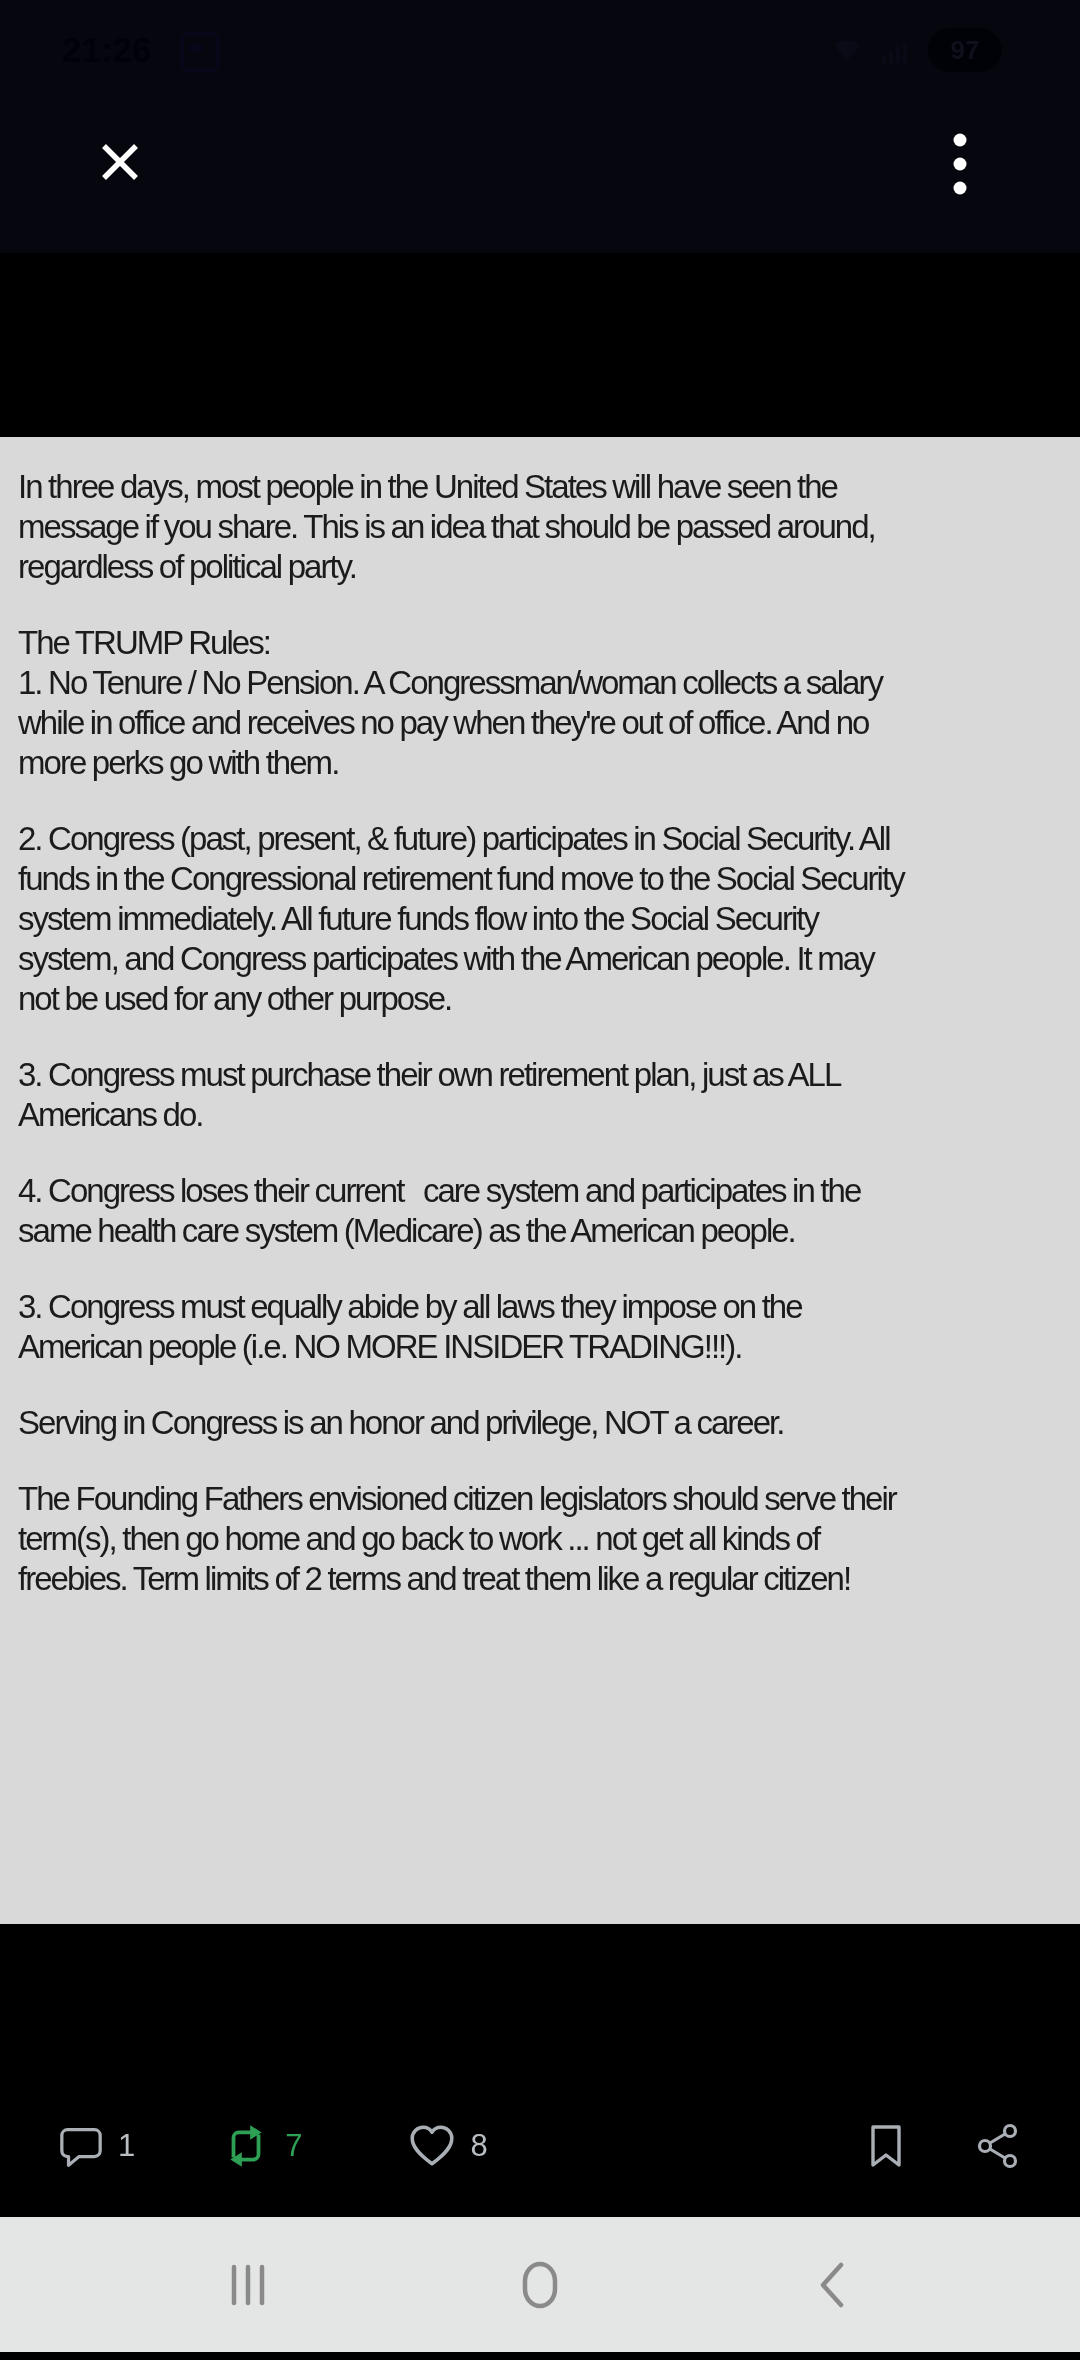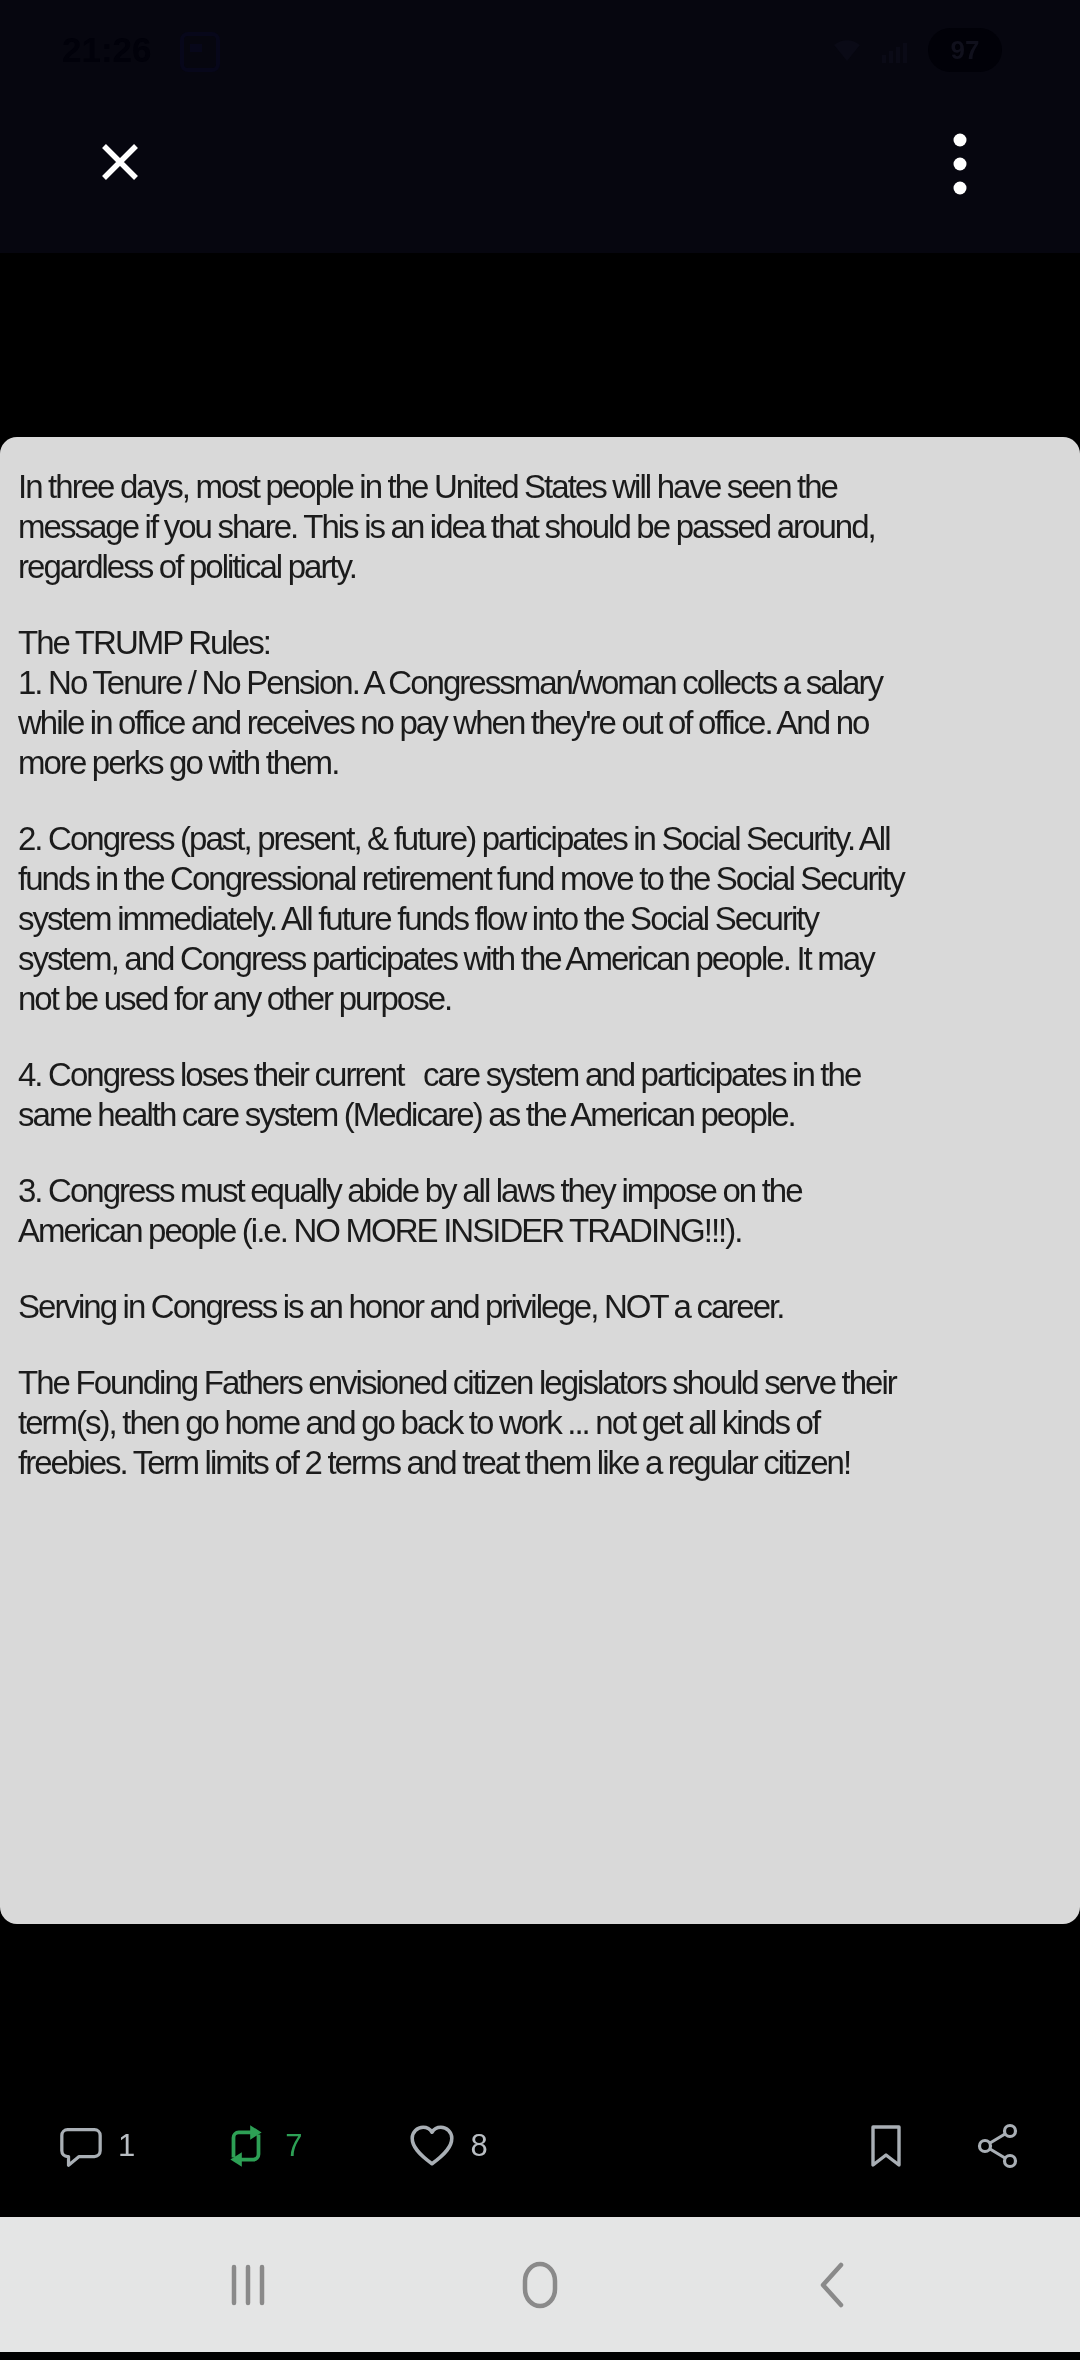--- a/index.html
+++ b/index.html
@@ -16,21 +16,21 @@
   .status-right{position:absolute;right:78px;top:4px;display:flex;align-items:center;gap:18px;}
   .wifi-glyph,.signal-glyph{width:30px;height:30px;}
   .battery-pill{width:74px;height:44px;background:#010108;border-radius:22px;display:flex;align-items:center;justify-content:center;
     color:#10101c;font-size:26px;font-weight:700;}
   .toolbar{position:absolute;top:128px;left:0;width:1080px;height:72px;}
   .close-btn{position:absolute;left:94px;top:8px;width:52px;height:52px;display:flex;align-items:center;justify-content:center;cursor:pointer;}
   .menu-btn{position:absolute;left:932px;top:0;width:56px;height:72px;display:flex;align-items:center;justify-content:center;cursor:pointer;}
   
   .image-block{
     position:absolute;top:437px;left:0;width:1080px;height:1487px;background:#d9d9d9;
-    box-sizing:border-box;padding:30px 6px 0 18px;overflow:hidden;border-radius:17px;
+    box-sizing:border-box;padding:30px 6px 0 18px;overflow:hidden;
   }
   .para{
     white-space:pre-wrap;margin:0 0 36px 0;color:#1b1b1b;
     font-size:33px;line-height:40px;letter-spacing:-0.06em;word-spacing:-0.02em;
   }
   
   .action-bar{
     position:absolute;top:2100px;left:0;width:1080px;height:92px;
     display:flex;align-items:center;box-sizing:border-box;padding:0 58px;
   }
@@ -96,20 +96,22 @@
 regardless of political party.</div>
         <div class="para">The TRUMP Rules:
 1. No Tenure / No Pension. A Congressman/woman collects a salary
 while in office and receives no pay when they're out of office. And no
 more perks go with them.</div>
         <div class="para">2. Congress (past, present, &amp; future) participates in Social Security. All
 funds in the Congressional retirement fund move to the Social Security
 system immediately. All future funds flow into the Social Security
 system, and Congress participates with the American people. It may
 not be used for any other purpose.</div>
+        <div class="para">3. Congress must purchase their own retirement plan, just as ALL
+Americans do.</div>
         <div class="para">4. Congress loses their current   care system and participates in the
 same health care system (Medicare) as the American people.</div>
         <div class="para">3. Congress must equally abide by all laws they impose on the
 American people (i.e. NO MORE INSIDER TRADING!!!).</div>
         <div class="para">Serving in Congress is an honor and privilege, NOT a career.</div>
         <div class="para">The Founding Fathers envisioned citizen legislators should serve their
 term(s), then go home and go back to work ... not get all kinds of
 freebies. Term limits of 2 terms and treat them like a regular citizen!</div>
       </div>
   </div>

